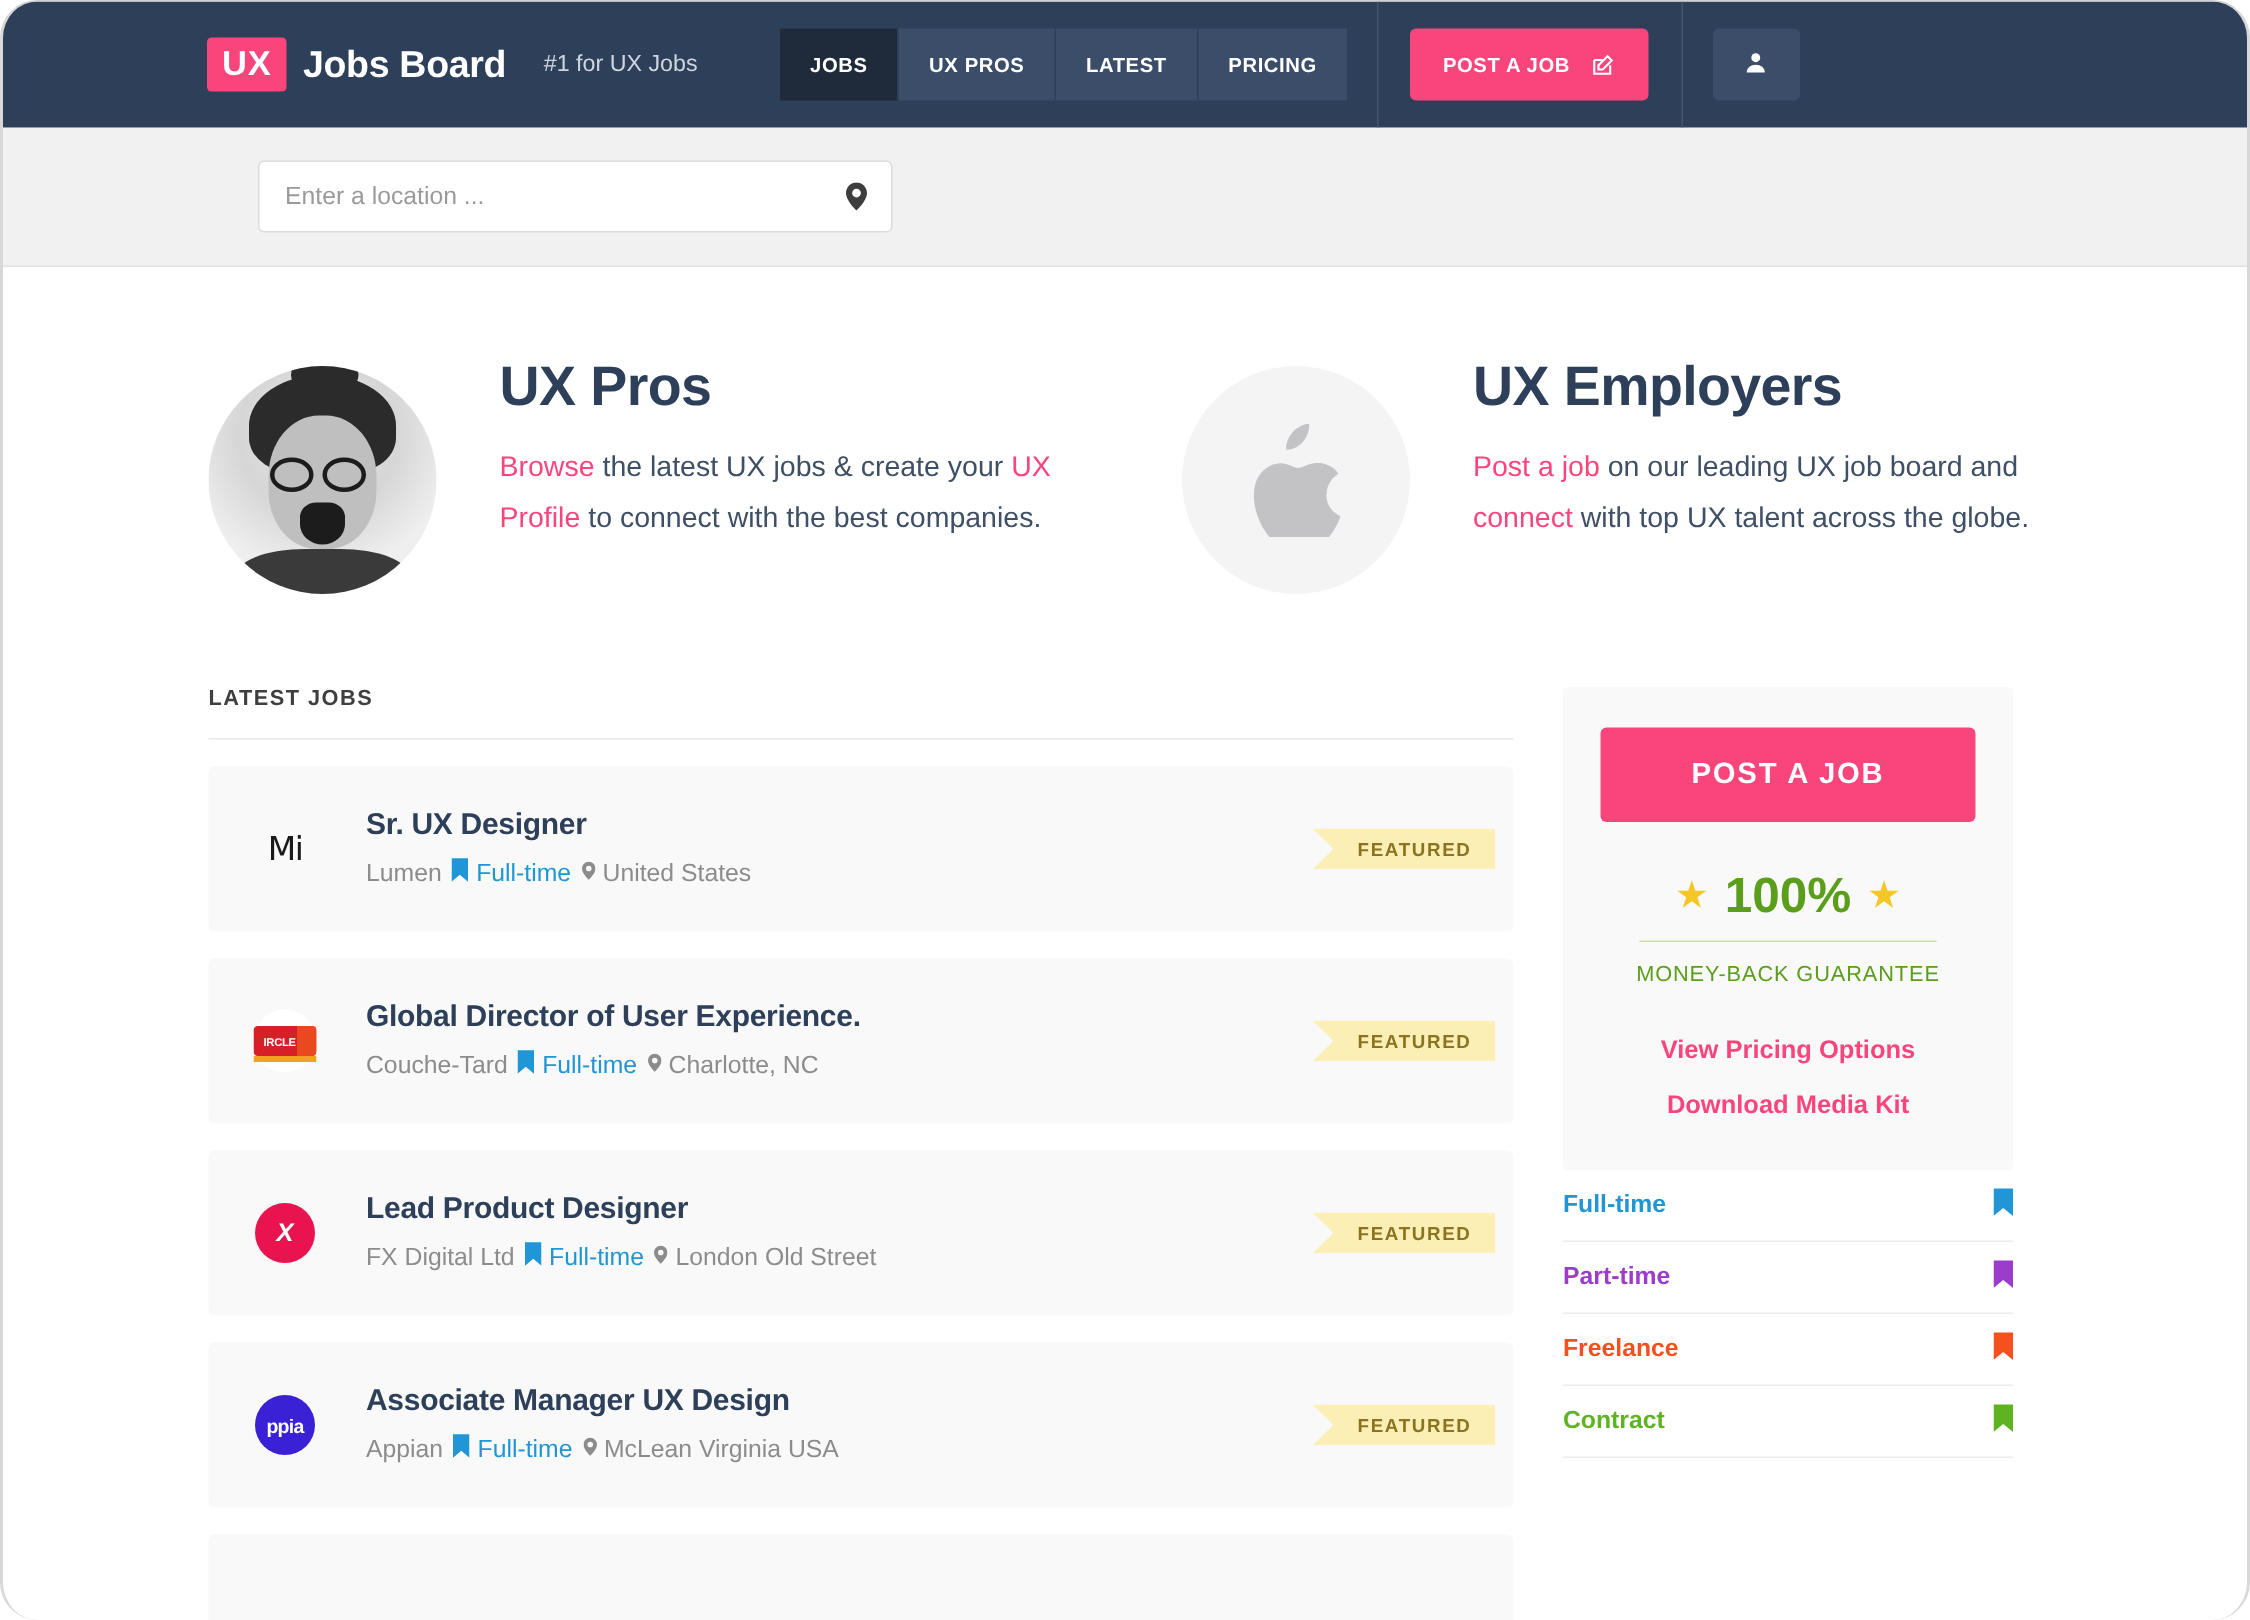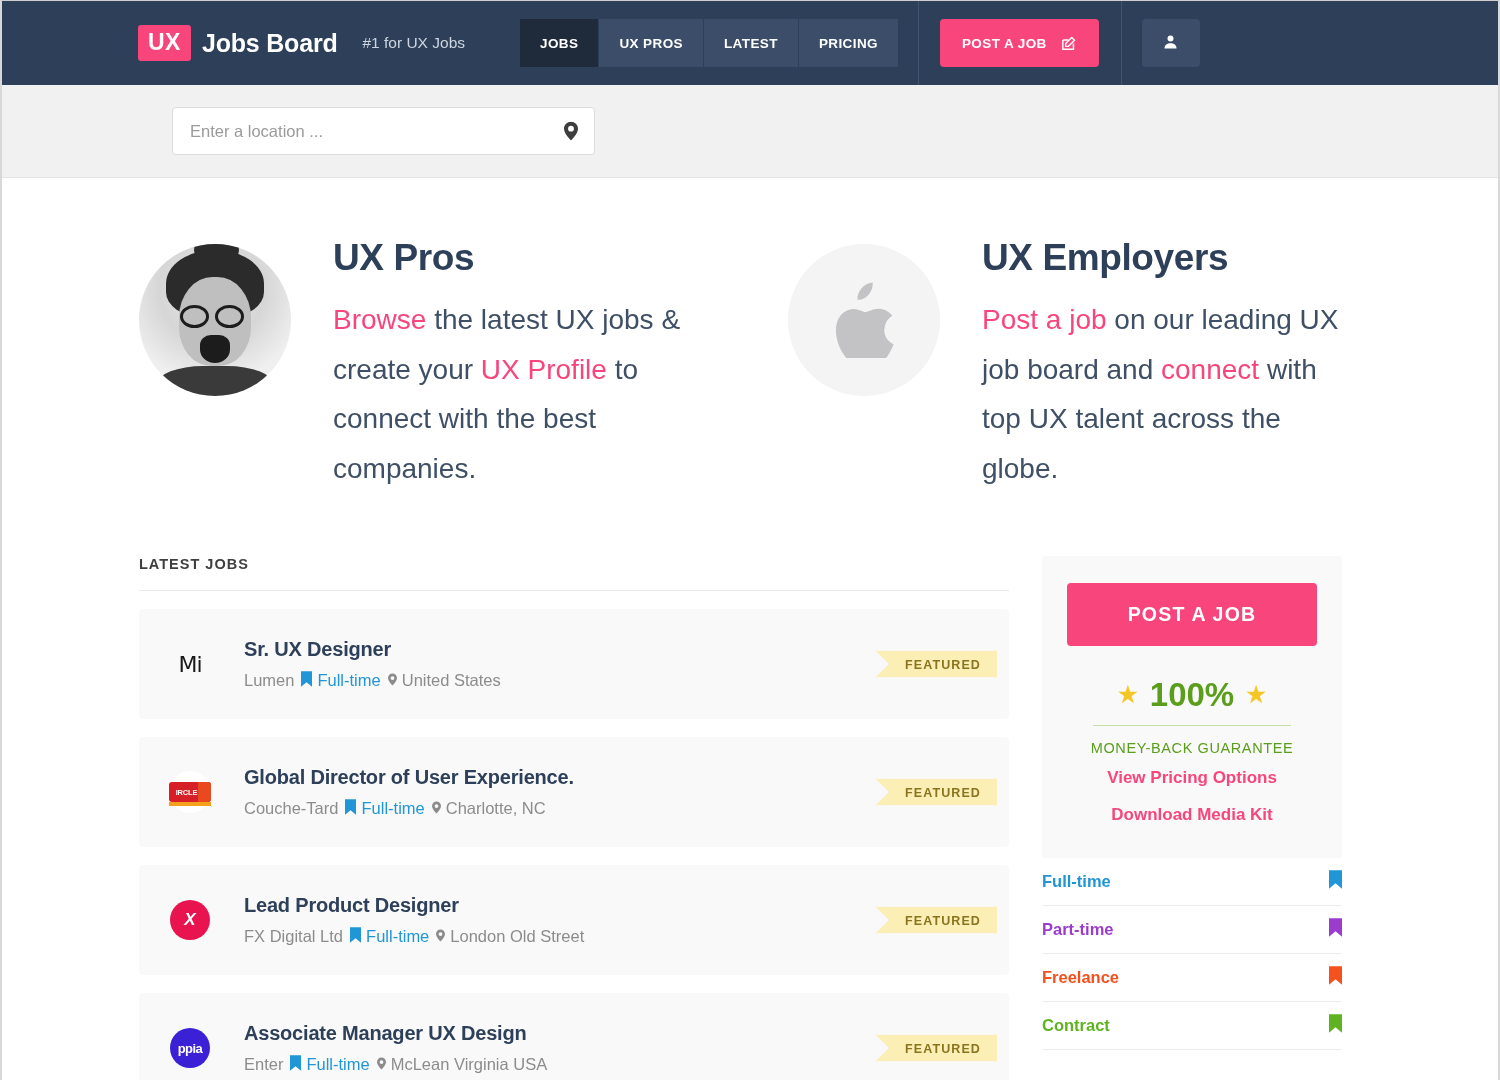--- a/index.html
+++ b/index.html
@@ -10,20 +10,21 @@
     overflow: hidden;
   }
   .page {
     position: relative;
     width: 1500px; height: 1080px;
     background: #ffffff;
     border-left: 2px solid #d8d8d8;
     border-right: 2px solid #d8d8d8;
     border-top: 1px solid #cfcfcf;
     overflow: hidden;
+    border-radius: 25px;
   }
 
   
   .header {
     height: 84px;
     background: #2e4059;
     display: flex;
     align-items: center;
     padding-left: 136px;
     position: relative;
@@ -208,21 +209,21 @@
   .hero-text.wide { max-width: 380px; }
   .hero-title {
     font-size: 37px;
     font-weight: bold;
     color: #2e4059;
     letter-spacing: -0.4px;
     line-height: 1.1;
   }
   .hero-body {
     margin-top: 16px;
-    font-size: 28px;
+    font-size: 19px;
     line-height: 1.78;
     color: #3e4f66;
   }
   .hero-body a { color: #f8467c; text-decoration: none; }
 
   
   .main {
     display: flex;
     padding: 0 0 0 137px;
     margin-top: 62px;
@@ -363,21 +364,21 @@
     margin: 11px 26px 0 26px;
   }
   .guarantee-sub {
     margin-top: 14px;
     color: #5a9e1c;
     font-size: 14.5px;
     letter-spacing: 0.6px;
   }
   .promo-link {
     display: block;
-    margin-top: 12px;
+    margin-top: 32px;
     color: #f8467c;
     font-size: 17px;
     font-weight: bold;
     text-decoration: none;
   }
   .promo-link.second { margin-top: 17px; }
 
   .filter-title {
     margin-top: 42px;
     font-size: 14.5px;
@@ -566,21 +567,21 @@
         <div class="featured-ribbon">FEATURED</div>
       </div>
 
       <div class="job-card">
         <div class="job-logo">
           <div class="logo-appian">ppia</div>
         </div>
         <div class="job-info">
           <div class="job-title">Associate Manager UX Design</div>
           <div class="job-meta">
-            <span class="company">Enter</span>
+            <span class="company">Appian</span>
             <span class="ctype">
               <span><svg width="11" height="16" viewBox="0 0 12 17" fill="#2196d6">
                     <path d="M0 0h12v17l-6-5-6 5z"></path>
                   </svg></span>
               <span>Full-time</span>
             </span>
             <span class="loc">
               <span><svg width="9" height="13" viewBox="0 0 24 32" fill="#8c8c8c">
                     <path d="M12 0C5.4 0 0 5.4 0 12c0 9 12 20 12 20s12-11 12-20C24 5.4 18.6 0 12 0zM12 17a5 5 0 1 1 0-10 5 5 0 0 1 0 10z"></path>
                   </svg></span>

